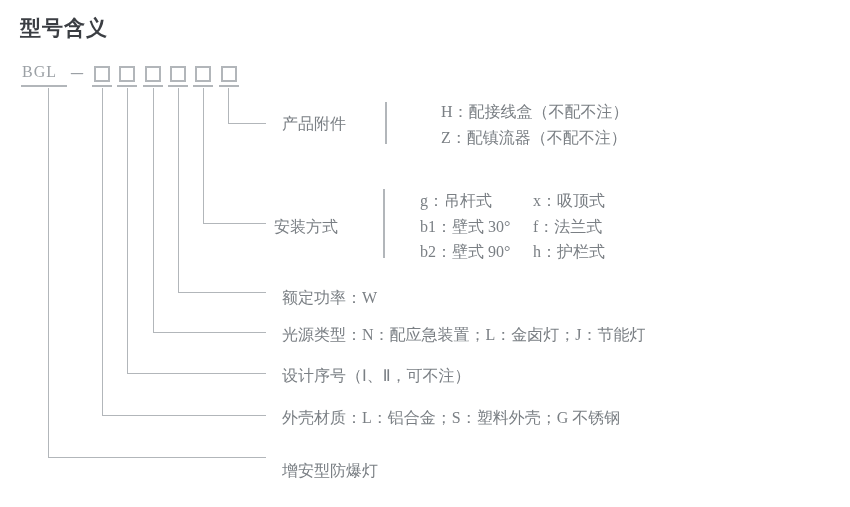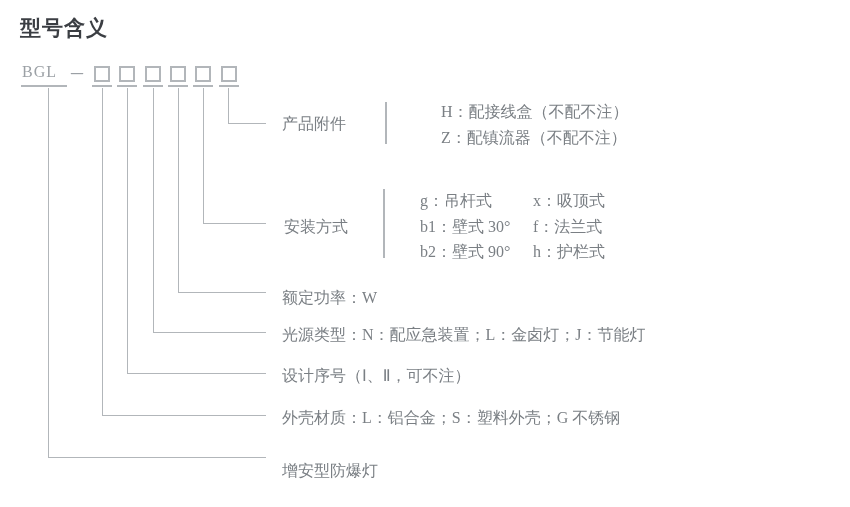--- a/index.html
+++ b/index.html
@@ -74,21 +74,21 @@
   .c7 { left: 48px;  width: 218px; height: 370px; } 
   .txt {
     position: absolute;
     font-size: 16px;
     color: #7a7f84;
     white-space: nowrap;
     line-height: 25.5px;
   }
   .lbl-accessories { left: 282px; top: 111px; }
   .list-accessories { left: 393px; top: 99px; margin-left: 48px; }
-  .lbl-mounting { left: 284px; top: 214px; text-align: center; }
+  .lbl-mounting { left: 274px; top: 214px; text-align: center; }
   .col-mounting-1 { left: 376px; top: 188px; margin-left: 44px; }
   .col-mounting-2 { left: 533px; top: 188px; }
   .row-rated-power { left: 282px; top: 285px; }
   .row-light-source { left: 282px; top: 322px; }
   .row-design-serial { left: 282px; top: 363px; }
   .row-housing { left: 282px; top: 405px; }
   .row-lamp-type { left: 282px; top: 458px; }
   .vdivider {
     position: absolute;
     width: 1.5px;

